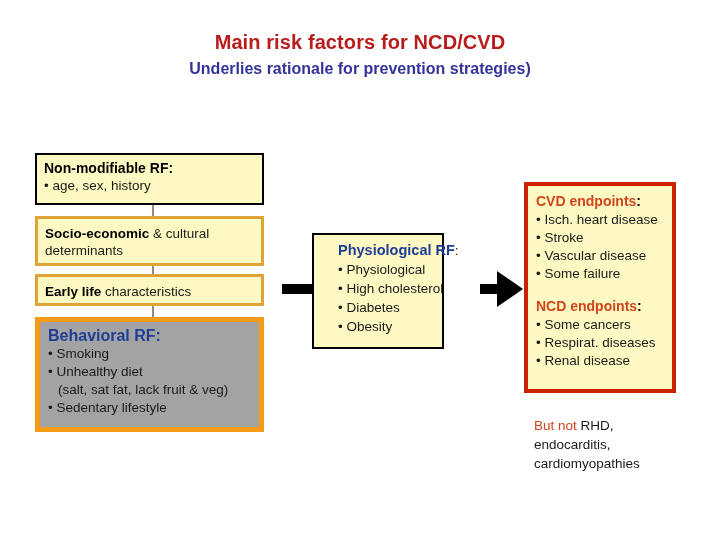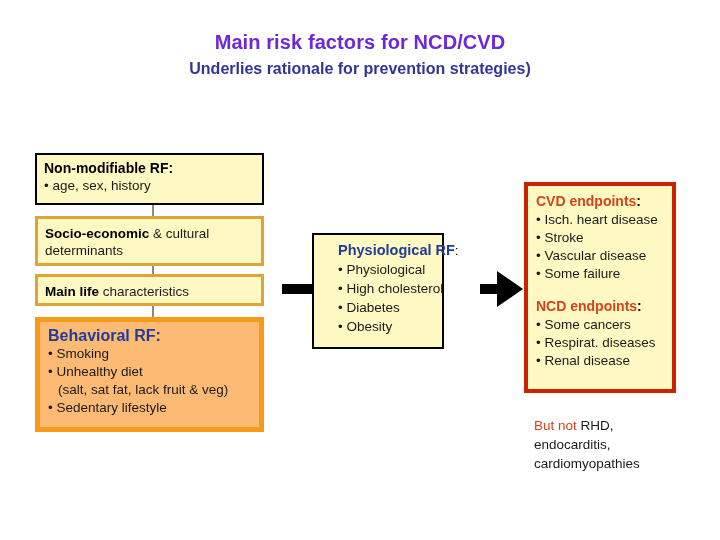--- a/index.html
+++ b/index.html
@@ -27,21 +27,21 @@
   .title-block {
     position: absolute;
     left: 0;
     top: 30px;
     width: 720px;
     text-align: center;
   }
   .title-main {
     font-size: 20px;
     font-weight: bold;
-    color: #6d28d9;
+    color: #b91c1c;
     letter-spacing: 0.1px;
     line-height: 24px;
     text-align: center;
   }
   .title-sub {
     font-size: 16px;
     font-weight: bold;
     color: #333399;
     line-height: 22px;
     margin-top: 4px;
@@ -54,21 +54,21 @@
     background: #fef9c3;
   }
   .box-black {
     border: 2px solid #000000;
   }
   .box-gold {
     border: 3px solid #E0A338;
   }
   .box-orange-fill {
     border: 5px solid #F59B18;
-    background: #fdba74;
+    background: #a3a3a3;
   }
   .box-red {
     border: 4px solid #CC2200;
   }
 
   .bx-text {
     font-size: 13.5px;
     line-height: 17px;
     color: #1a1a1a;
   }
@@ -187,21 +187,21 @@
     <div class="bx-text hd hd-black">Non-modifiable RF:</div>
     <div class="bx-text li">• age, sex, history</div>
   </div>
 
   <div class="box box-gold" id="box-socio">
     <div class="bx-text li"><span class="hd hd-black">Socio-economic</span><span> &amp; cultural</span></div>
     <div class="bx-text li">determinants</div>
   </div>
 
   <div class="box box-gold" id="box-early">
-    <div class="bx-text li"><span class="hd hd-black">Main life</span><span> characteristics</span></div>
+    <div class="bx-text li"><span class="hd hd-black">Early life</span><span> characteristics</span></div>
   </div>
 
   <div class="box box-orange-fill" id="box-behav">
     <div class="bx-text hd hd-blue">Behavioral RF:</div>
     <div class="bx-text li">• Smoking</div>
     <div class="bx-text li">• Unhealthy diet</div>
     <div class="bx-text li indent">(salt, sat fat, lack fruit &amp; veg)</div>
     <div class="bx-text li">• Sedentary lifestyle</div>
   </div>
 

